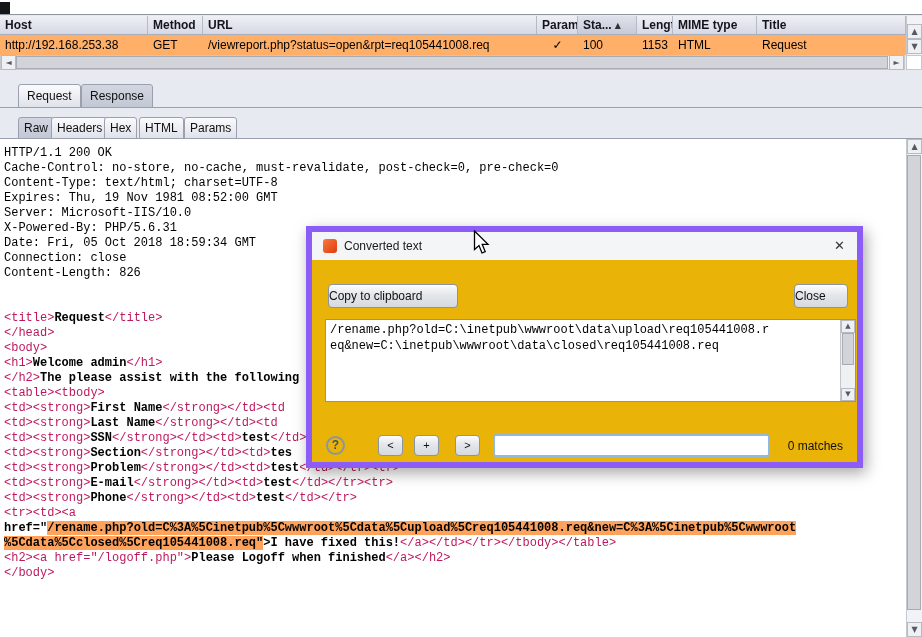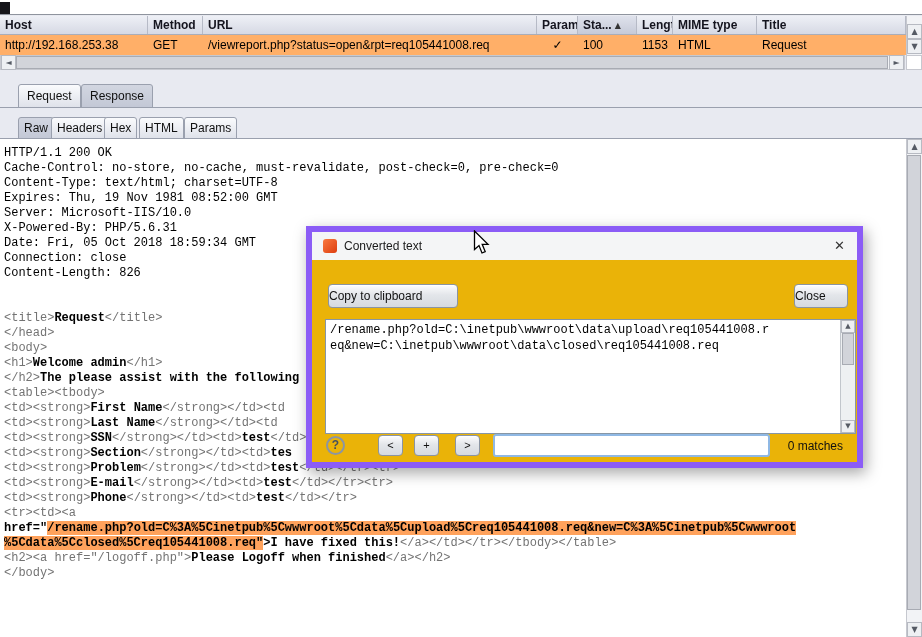--- a/index.html
+++ b/index.html
@@ -37,39 +37,39 @@
   .tab{position:absolute;top:14px;height:24px;z-index:2;border:1px solid #9aa0ae;border-radius:3px 3px 0 0;
        font-size:12px;line-height:15px;padding:4px 8px;background:linear-gradient(#fafbfd,#dfe2ea);color:#111;cursor:default}
   .tab.sel{background:linear-gradient(#d2d6e1,#c3c8d6)}
   .stab{position:absolute;top:47px;height:22px;z-index:2;border:1px solid #9aa0ae;border-radius:3px 3px 0 0;
        font-size:12px;line-height:14px;padding:3px 5px;background:linear-gradient(#fafbfd,#dfe2ea);color:#111;cursor:default}
   .stab.sel{background:linear-gradient(#d2d6e1,#c3c8d6)}
   .textview{position:absolute;left:0;top:69px;width:906px;height:498px;background:#fff;overflow:hidden}
   .rtext{padding:7px 0 0 4px;font-family:"Liberation Mono",monospace;font-size:12px;line-height:15px}
   .line{height:15px;white-space:pre}
   .sp{color:#000}
-  .st{color:#737373}
+  .st{color:#be185d}
   .sb{color:#000;font-weight:bold}
   .sh{color:#000;font-weight:bold;background:#ffa25c}
   .vscroll{position:absolute;left:906px;top:139px;width:16px;height:498px;background:#f2f3f6;border-left:1px solid #c6c8cf}
   .vthumb{position:absolute;left:0;top:16px;width:14px;height:455px;background:#d2d4da;border:1px solid #a8abb3}
 
   
   .dialog{position:absolute;left:306px;top:226px;width:557px;height:242px;background:#eab308;border:6px solid #8b5cf6;
           box-shadow:3px 5px 14px rgba(0,0,0,.35);z-index:50}
   .dlg-title{position:absolute;left:0;top:0;width:100%;height:28px;background:#f4f5f6}
   .dlg-icon{position:absolute;left:11px;top:7px;width:14px;height:14px;border-radius:3px;background:linear-gradient(135deg,#f97940,#dd3d0e)}
   .dlg-title-text{position:absolute;left:32px;top:0;line-height:28px;font-size:12px;color:#1a1a1a}
   .dlg-close{position:absolute;right:12px;top:0;line-height:28px;font-size:13px;color:#333;cursor:default}
   .btn{position:absolute;height:24px;border:1px solid #8a94a2;border-radius:4px;
        background:linear-gradient(#fdfdfe,#e3e6ea 45%,#d6dadf);box-shadow:inset 0 1px 0 #fff;
        font-size:12px;color:#111;text-align:left;line-height:22px;cursor:default}
   .dlg-copy{left:16px;top:52px;width:130px}
   .dlg-close-btn{left:482px;top:52px;width:54px}
-  .dlg-text{position:absolute;left:13px;top:87px;width:531px;height:115px;background:#fff;border:1px solid #8796a5}
+  .dlg-text{position:absolute;left:13px;top:87px;width:531px;height:83px;background:#fff;border:1px solid #8796a5}
   .dlg-pre{position:absolute;left:0;top:0;right:15px;bottom:0;padding:2px 4px;white-space:pre;
            font-family:"Liberation Mono",monospace;font-size:12px;line-height:16px;color:#000;overflow:hidden}
   .dlg-vs{position:absolute;right:0;top:0;width:15px;height:100%;background:#eef0f2;border-left:1px solid #c2c6cc}
   .sb-btn2{position:absolute;left:0;width:14px;height:13px;background:#eef0f3;border:1px solid #b7bac2;color:#555a64;
            font-size:7px;line-height:11px;text-align:center;font-family:"DejaVu Sans",sans-serif}
   .dlg-thumb{position:absolute;left:1px;top:13px;width:12px;height:32px;background:#d2d4da;border:1px solid #a8abb3}
   .dlg-help{position:absolute;left:14px;top:204px;width:19px;height:19px;border-radius:50%;border:2px solid #8b95a3;
             font-weight:bold;font-size:12px;line-height:15px;text-align:center;color:#45515e;cursor:default}
   .mini-btn{position:absolute;top:203px;width:25px;height:21px;border:1px solid #8a94a2;border-radius:4px;
             background:linear-gradient(#fdfdfe,#e3e6ea 45%,#d6dadf);box-shadow:inset 0 1px 0 #fff;

